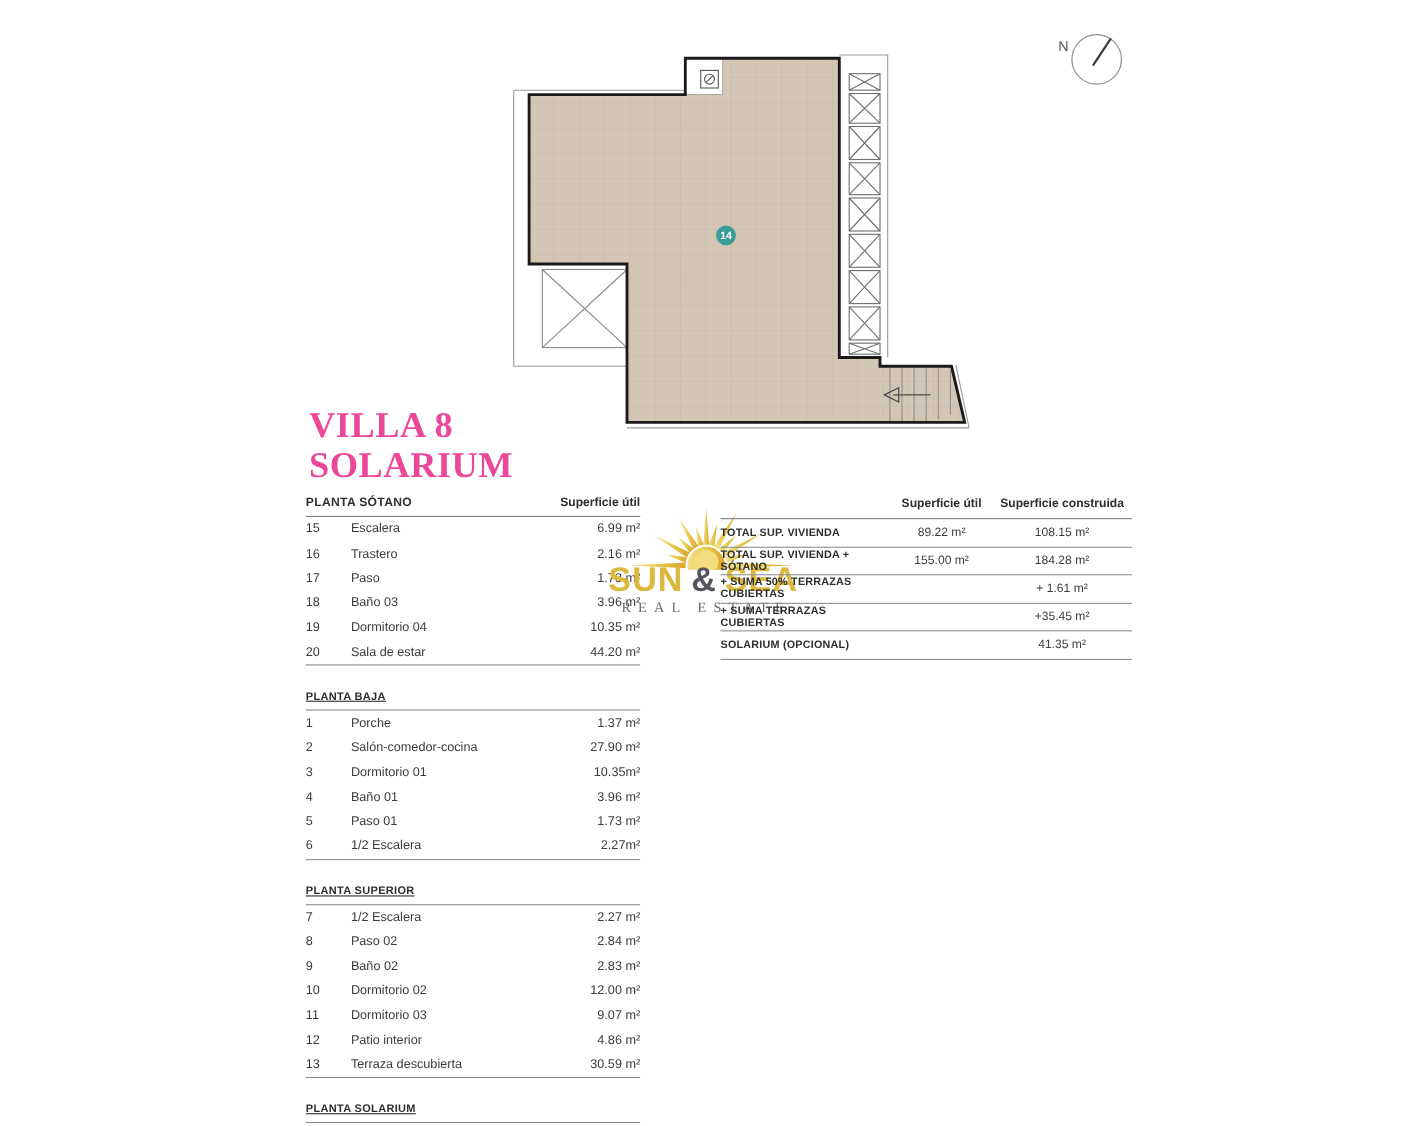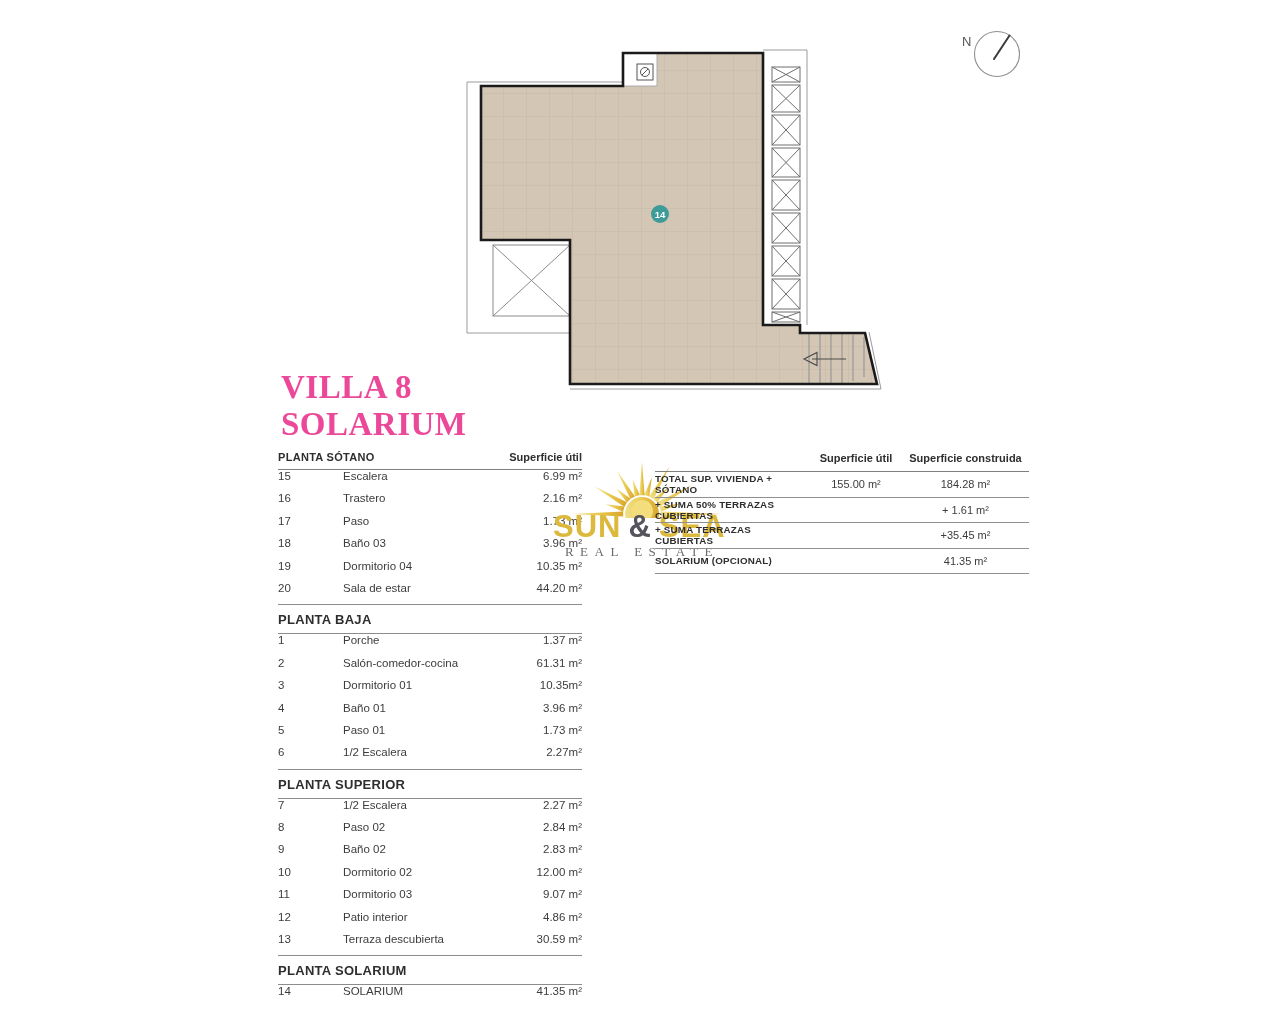--- a/index.html
+++ b/index.html
@@ -20,24 +20,24 @@
   .plan{left:458px;top:25px;width:430px;height:380px;}
   .compass{left:945px;top:15px;width:100px;height:85px;}
 
   
   .ltable{left:278px;top:451px;width:304px;font-size:11.5px;}
   .lhead{display:flex;justify-content:space-between;align-items:flex-start;
          padding:0 0 6px 0;border-bottom:1.2px solid #7e7e7e;}
   .lhead .sec-t{font-weight:bold;font-size:11px;letter-spacing:.3px;color:#2e2e2e;}
   .lhead .col-t{font-weight:bold;font-size:11px;color:#2e2e2e;}
   .lsec-h{border-top:1px solid #8c8c8c;border-bottom:1px solid #8c8c8c;
-          padding:7px 0 6px 0;font-weight:bold;font-size:13px;letter-spacing:.3px;color:#2e2e2e;}
-  .lrow{display:flex;height:22.4px;}
+          padding:23px 0 6px 0;font-weight:bold;font-size:10px;letter-spacing:.3px;color:#2e2e2e;text-decoration:underline;}
+  .lrow{display:flex;height:22.4px;align-items:center;gap:16px;}
   .lrow .n{width:25px;color:#3c3c3c;}
-  .lrow .lab{flex:1;margin-left:40px;}
+  .lrow .lab{flex:1;}
   .lrow .val{text-align:right;white-space:nowrap;}
 
   
   .rtable{left:655px;top:452px;width:374px;z-index:2;}
   .rhead{display:flex;align-items:flex-end;padding-bottom:7px;border-bottom:1.2px solid #7e7e7e;
          font-weight:bold;font-size:11px;color:#2e2e2e;}
   .rhead .sp{flex:1;}
   .rhead .c1{width:92px;text-align:center;white-space:nowrap;}
   .rhead .c2{width:127px;text-align:center;white-space:nowrap;}
   .rrow{display:flex;align-items:center;border-bottom:1px solid #8f8f8f;min-height:24.5px;}
@@ -210,21 +210,21 @@
 
   <div class="lsec-h">PLANTA BAJA</div>
   <div class="lrow">
       <span class="n">1</span>
       <span class="lab">Porche</span>
       <span class="val">1.37 m²</span>
     </div>
   <div class="lrow">
       <span class="n">2</span>
       <span class="lab">Salón-comedor-cocina</span>
-      <span class="val">61.31 m²</span>
+      <span class="val">27.90 m²</span>
     </div>
   <div class="lrow">
       <span class="n">3</span>
       <span class="lab">Dormitorio 01</span>
       <span class="val">10.35m²</span>
     </div>
   <div class="lrow">
       <span class="n">4</span>
       <span class="lab">Baño 01</span>
       <span class="val">3.96 m²</span>
@@ -285,20 +285,25 @@
     </div>
 </div>
 
 <div class="abs rtable">
   <div class="rhead">
     <span class="sp"></span>
     <span class="c1">Superficie útil</span>
     <span class="c2">Superficie construida</span>
   </div>
   <div class="rrow">
+    <span class="rlab">TOTAL SUP. VIVIENDA</span>
+    <span class="rutil">89.22 m²</span>
+    <span class="rcon">108.15 m²</span>
+  </div>
+  <div class="rrow">
     <span class="rlab">TOTAL SUP. VIVIENDA + SÓTANO</span>
     <span class="rutil">155.00 m²</span>
     <span class="rcon">184.28 m²</span>
   </div>
   <div class="rrow">
     <span class="rlab">+ SUMA 50% TERRAZAS CUBIERTAS</span>
     <span class="rutil"></span>
     <span class="rcon">+ 1.61 m²</span>
   </div>
   <div class="rrow">

